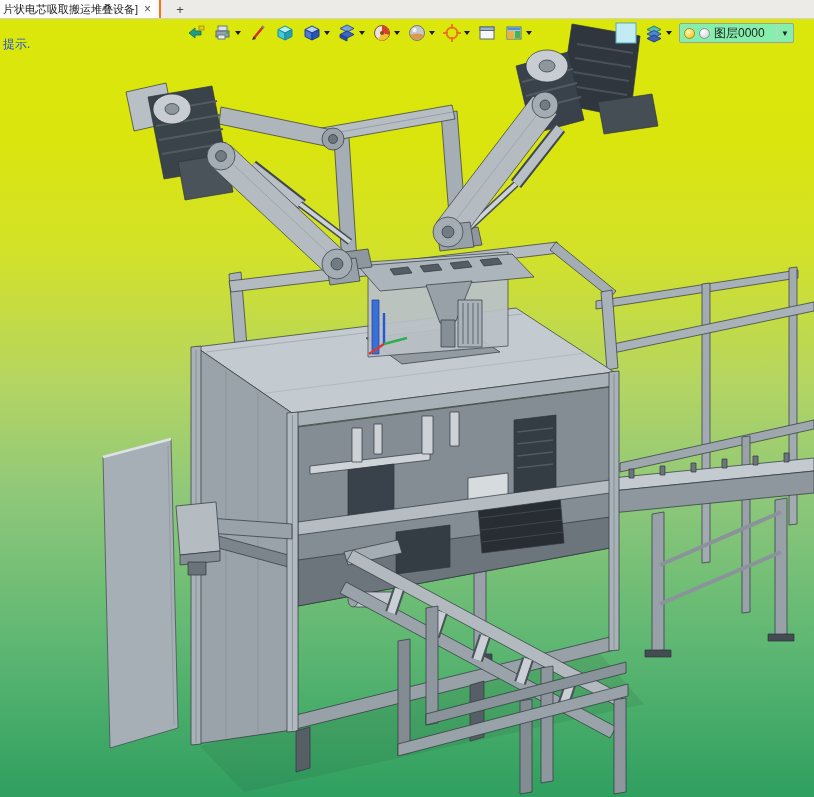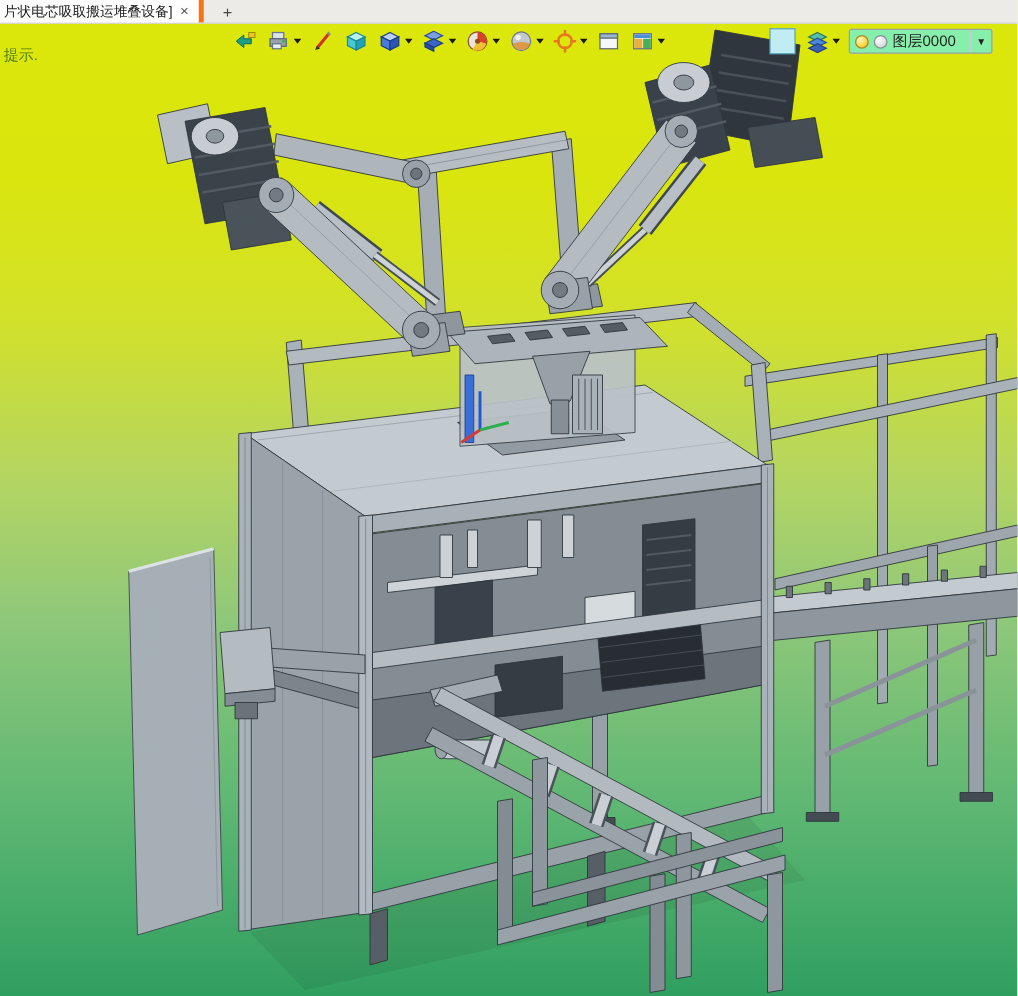--- a/index.html
+++ b/index.html
@@ -1,26 +1,26 @@
 <!DOCTYPE html>
 <html><head>
 <meta charset="utf-8">
 <style>
   *{box-sizing:border-box;margin:0;padding:0}
   html,body{width:814px;height:797px;overflow:hidden;font-family:"Liberation Sans",sans-serif;position:relative}
   
   .canvas-bg{position:absolute;inset:0;z-index:0;
     background:linear-gradient(180deg,#dce70a 0%,#dae50e 18%,#d2e12a 32%,#b4d562 48%,#8fc87a 62%,#60b873 80%,#2f9f60 100%)}
   .model-svg{position:absolute;left:0;top:0;z-index:1}
-  .hint{position:absolute;top:36px;left:3px;z-index:3;font-size:12px;color:#4d7c0f}
+  .hint{position:absolute;top:36px;left:3px;z-index:3;font-size:12px;color:#1d4ed8}
 
   
   .tabbar{position:absolute;top:0;left:0;right:0;height:19px;background:#ecebe8;border-bottom:1px solid #d2d0cc;
     display:flex;align-items:stretch;z-index:5}
-  .tab{display:flex;align-items:center;gap:5px;background:#fdfdfd;border-right:4px solid #f97316;
+  .tab{display:flex;align-items:center;gap:5px;background:#fdfdfd;border-right:2px solid #f97316;
     padding:0 7px 0 3px;font-size:11px;color:#222;white-space:nowrap;overflow:hidden;max-width:172px}
   .tab-close{color:#555;font-size:12px;line-height:1;padding:0 1px;cursor:pointer}
   .newtab{width:22px;display:flex;align-items:center;justify-content:center;font-size:13px;color:#444;margin-left:8px}
 
   
   .toolbar{position:absolute;top:19px;left:0;right:0;height:28px;display:flex;align-items:center;z-index:4;padding-left:186px}
   .tbtn{display:flex;align-items:center;height:24px;margin-right:7px}
   .tbtn svg{display:block}
   .dd{width:0;height:0;border-left:3.5px solid transparent;border-right:3.5px solid transparent;border-top:4px solid #1a1a1a;margin-left:2px}
   .gap-before{margin-left:76px}

